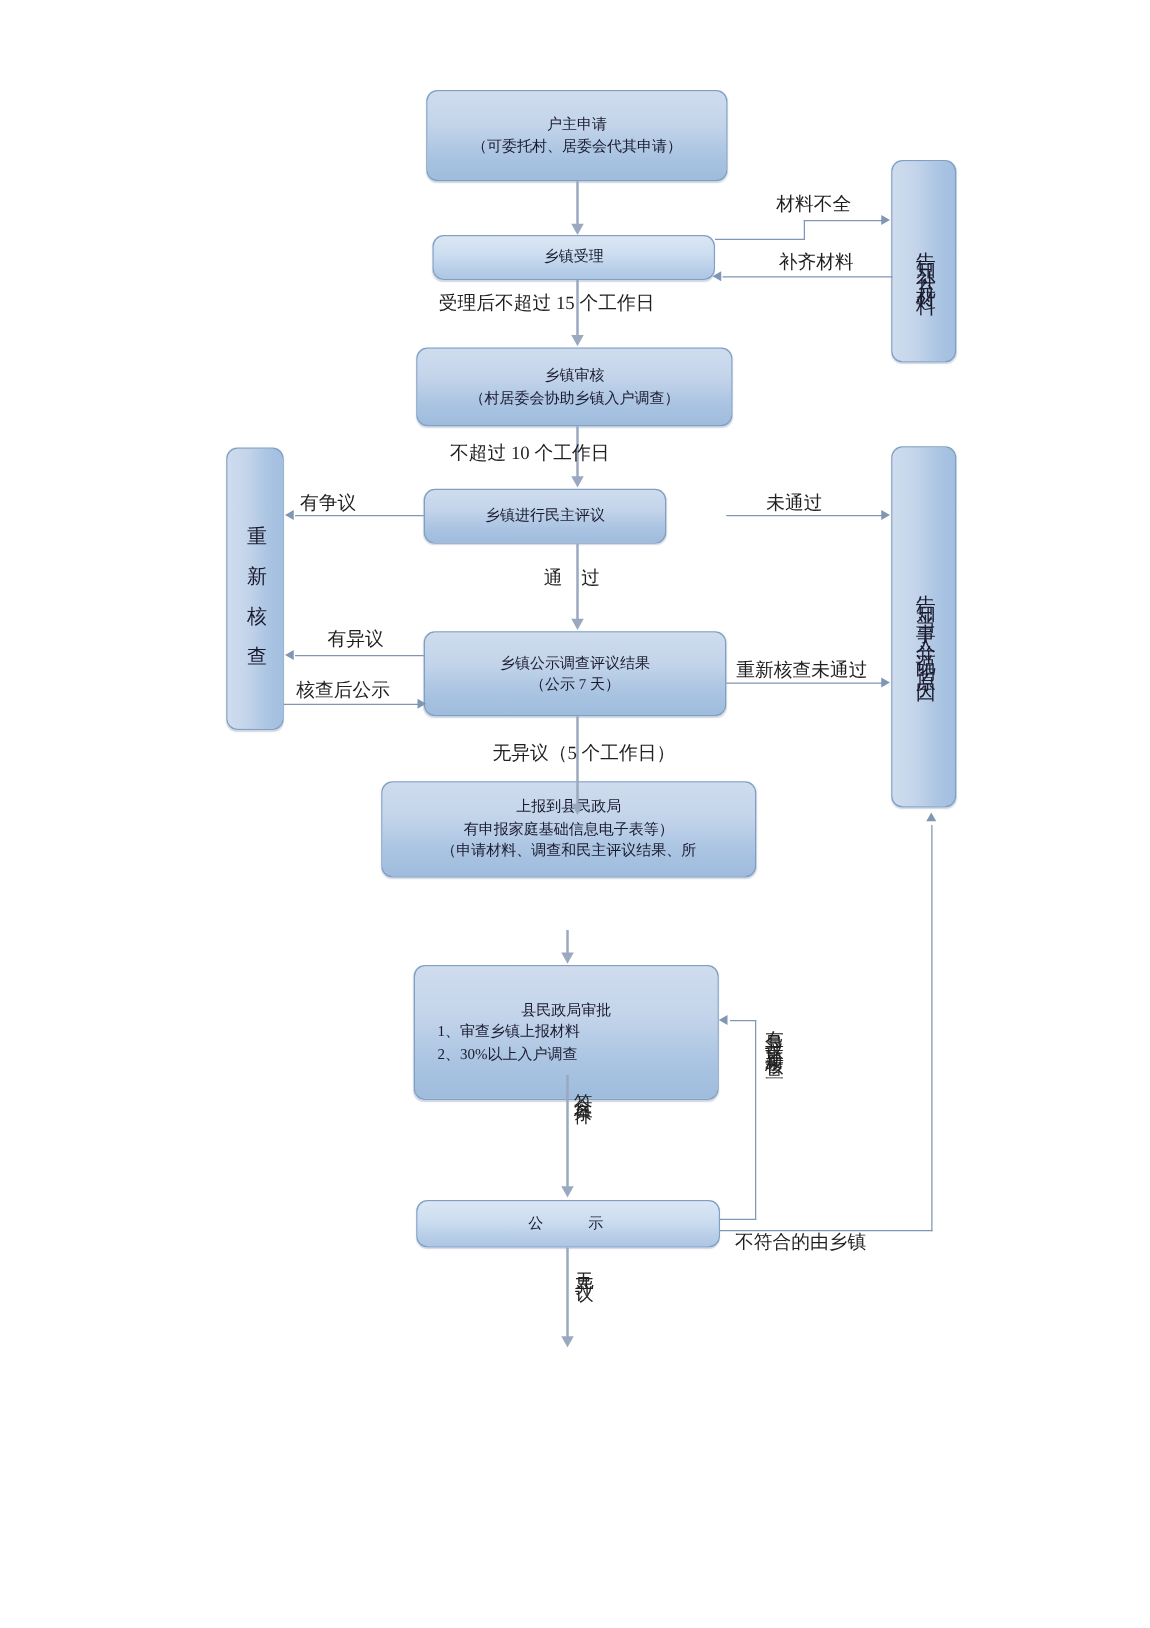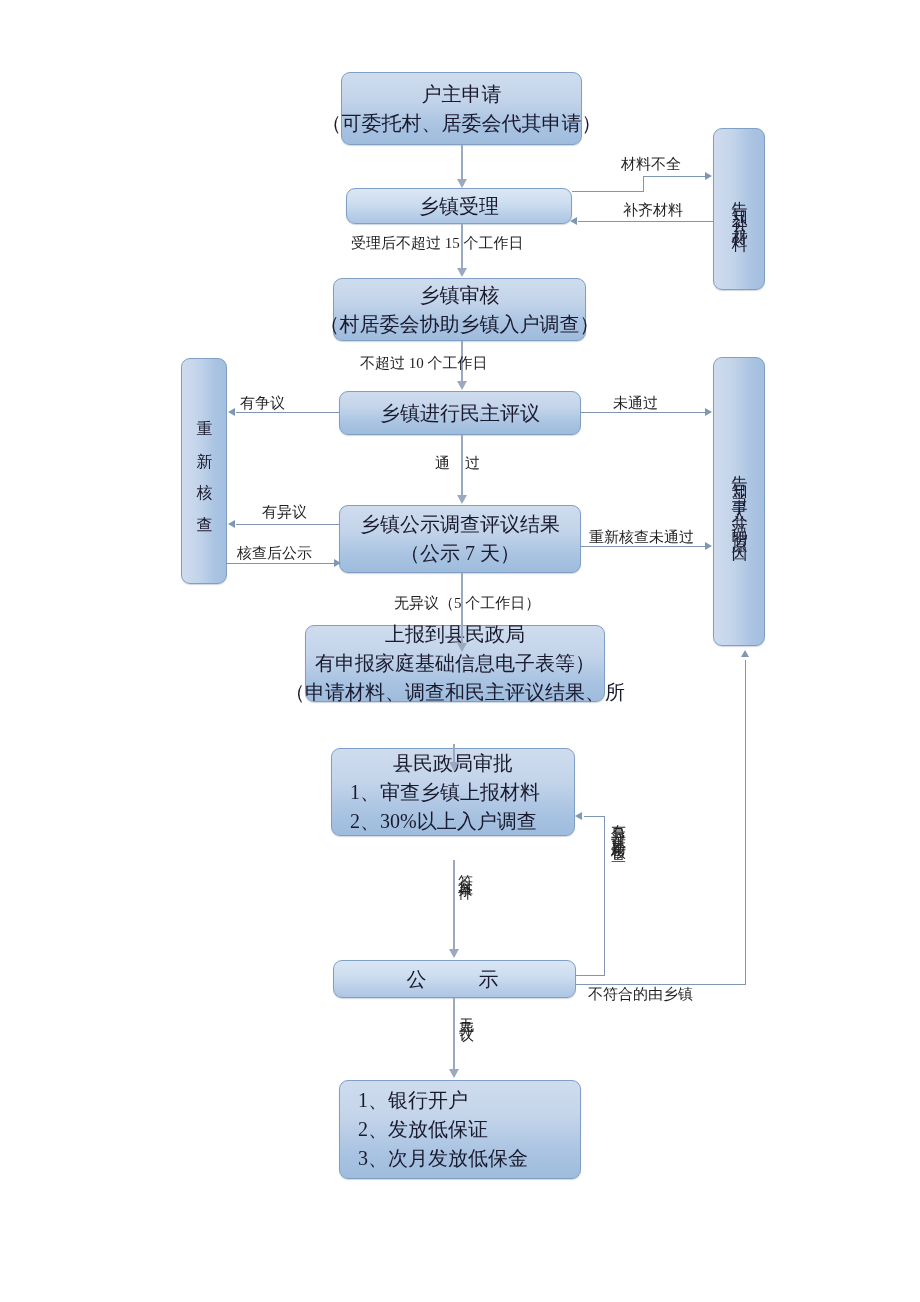--- a/index.html
+++ b/index.html
@@ -7,21 +7,21 @@
   #canvas{position:relative;width:920px;height:1302px;background:#fff;overflow:hidden;}
 
   
   .box{
     position:absolute;
     box-sizing:border-box;
     border:1px solid #7f9fc4;
     border-radius:9px;
     background:linear-gradient(180deg,#cfdcee 0%,#c3d4ea 38%,#aac4e2 72%,#9fbcdd 100%);
     color:#1a1a2e;
-    font-size:20px;
+    font-size:12px;
     line-height:1.45;
     text-align:center;
     display:flex;
     flex-direction:column;
     align-items:center;
     justify-content:center;
     box-shadow:0 1px 1px rgba(120,140,170,.35);
   }
   .box .ln{display:block;white-space:nowrap;}
   .box.lite{
@@ -91,50 +91,45 @@
 
   <div class="box lite" style="left:346px;top:188px;width:226px;height:36px;">
     <span class="ln">乡镇受理</span>
   </div>
 
   <div class="box" style="left:333px;top:278px;width:253px;height:63px;">
     <span class="ln">乡镇审核</span>
     <span class="ln">（村居委会协助乡镇入户调查）</span>
   </div>
 
-  <div class="box" style="left:339px;top:391px;width:242px;height:44px;">
+  <div class="box" style="left:339px;top:391px;width:194px;height:44px;">
     <span class="ln">乡镇进行民主评议</span>
   </div>
 
   <div class="box" style="left:339px;top:505px;width:242px;height:68px;">
     <span class="ln">乡镇公示调查评议结果</span>
     <span class="ln">（公示 7 天）</span>
   </div>
 
   <div class="box" style="left:305px;top:625px;width:300px;height:77px;">
     <span class="ln">上报到县民政局</span>
     <span class="ln">有申报家庭基础信息电子表等）</span>
     <span class="ln">（申请材料、调查和民主评议结果、所</span>
   </div>
 
-  <div class="box left" style="left:331px;top:748px;width:244px;height:88px;">
+  <div class="box left" style="left:331px;top:772px;width:244px;height:108px;">
     <span class="ln" style="align-self:center;padding-left:0;">县民政局审批</span>
     <span class="ln">1、审查乡镇上报材料</span>
     <span class="ln">2、30%以上入户调查</span>
   </div>
 
   <div class="box lite" style="left:333px;top:960px;width:243px;height:38px;">
     <span class="ln" style="letter-spacing:4px;text-align:right;">公　　示</span>
   </div>
 
-  <div class="box left" style="left:339px;top:1080px;width:242px;height:99px;">
-    <span class="ln">1、银行开户</span>
-    <span class="ln">2、发放低保证</span>
-    <span class="ln">3、次月发放低保金</span>
-  </div>
 
   <div class="vbox" style="left:713px;top:128px;width:52px;height:162px;">
     <span class="vtext">告知补充材料</span>
   </div>
 
   <div class="vbox" style="left:181px;top:358px;width:46px;height:226px;">
     <span class="vtext" style="letter-spacing:32px;">重新核查</span>
   </div>
 
   <div class="vbox" style="left:713px;top:357px;width:52px;height:289px;">

